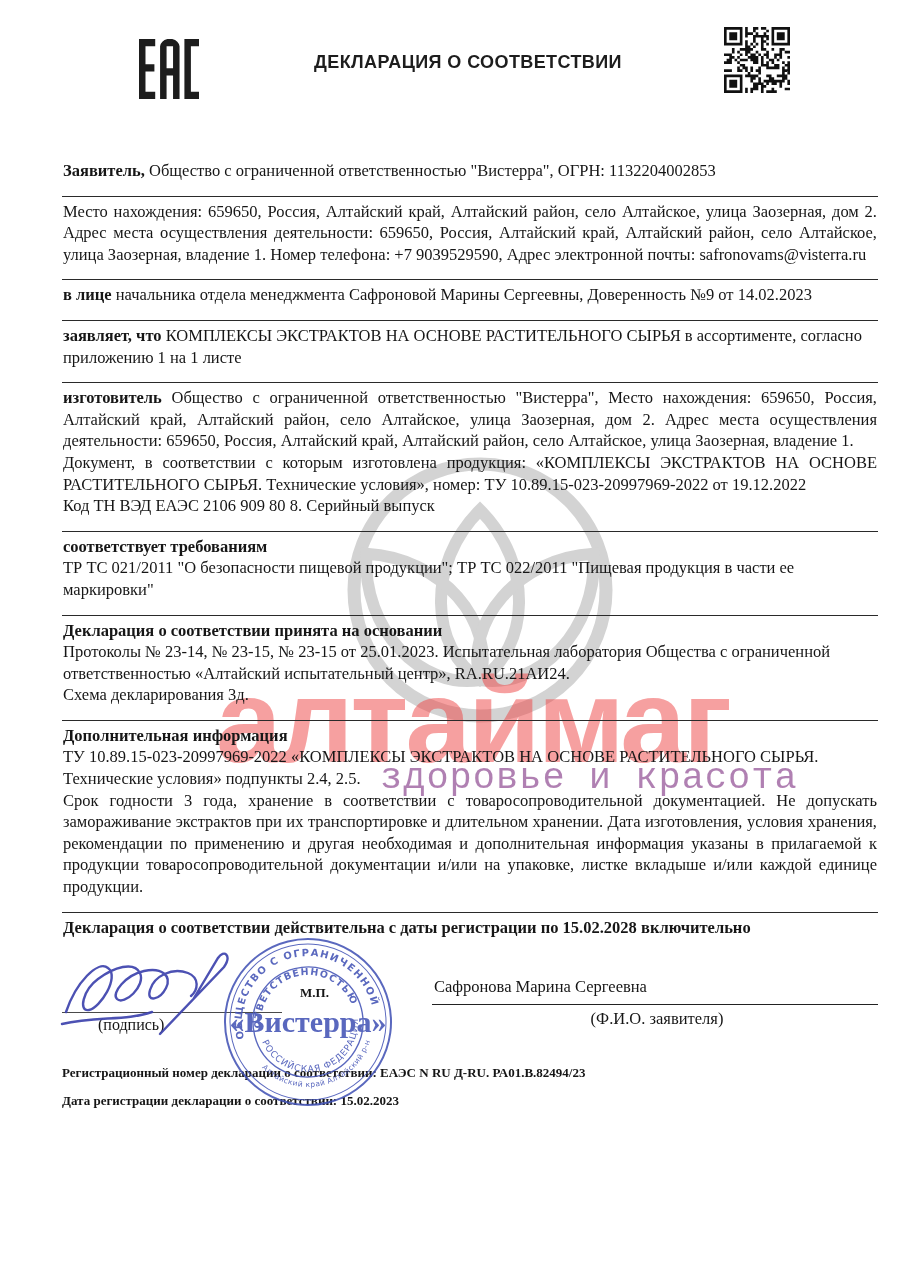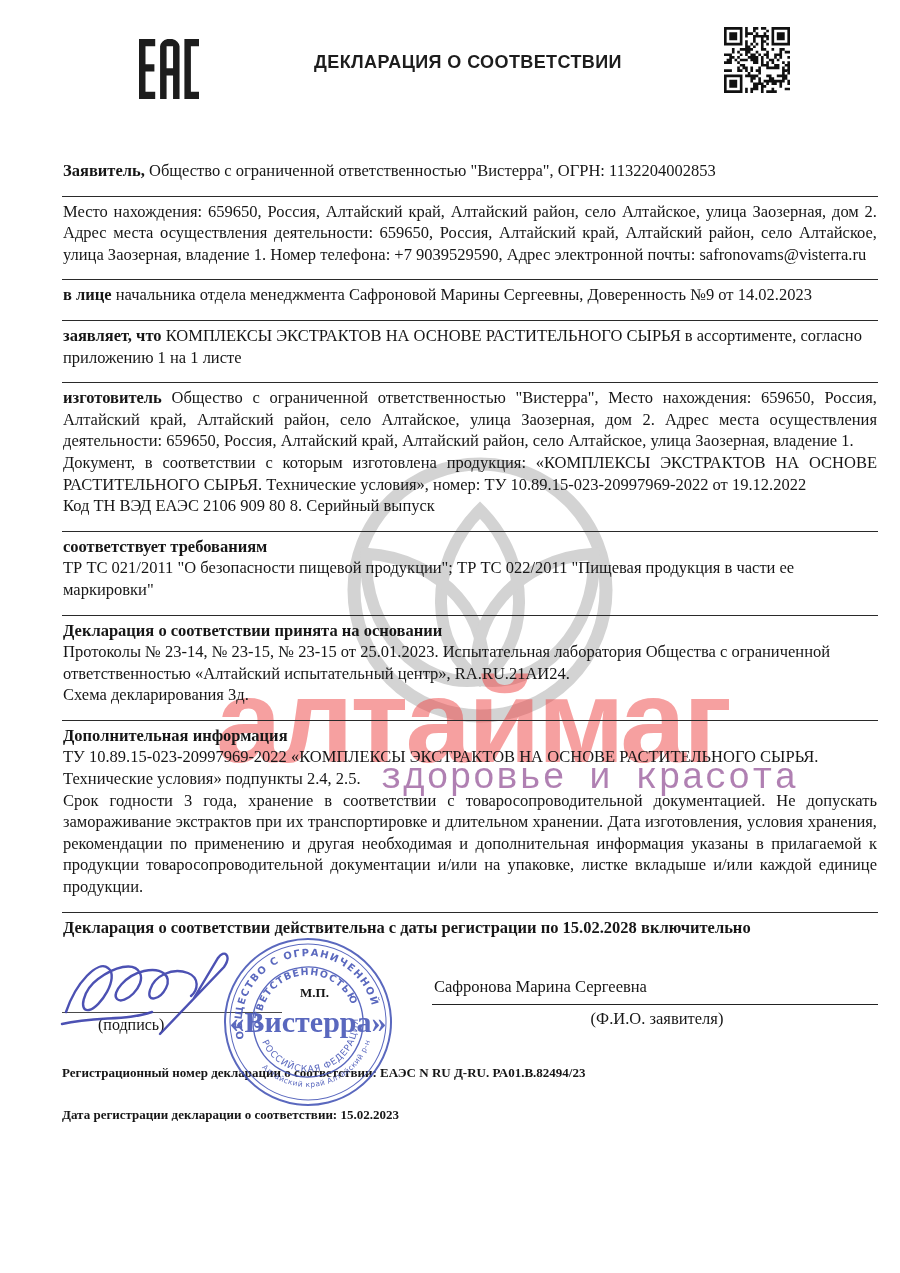--- a/index.html
+++ b/index.html
@@ -36,21 +36,21 @@
   .sig-line{position:absolute;left:0;top:58px;width:220px;border-top:1.5px solid #4a4a4a;}
   .sig-caption{position:absolute;left:36px;top:60px;font-size:16px;}
   .mp{position:absolute;left:238px;top:28px;font-size:13px;font-weight:bold;}
   .stamp{position:absolute;left:160px;top:-18px;z-index:2;opacity:.88;}
   .stamp-name{font-family:"Liberation Serif",serif;font-weight:700;font-size:30px;fill:#4454b6;}
   .fio-name{position:absolute;left:372px;top:22px;width:446px;text-align:left;font-size:16.5px;}
   .fio-line{position:absolute;left:370px;top:50px;width:446px;border-top:1.5px solid #222;}
   .fio-caption{position:absolute;left:372px;top:54px;width:446px;text-align:center;font-size:16.5px;}
   
   .footer-line{margin:8px 0 0 0;font-weight:700;font-size:13px;}
-  .footer-line.second{margin-top:20px;}
+  .footer-line.second{margin-top:6px;}
 </style>
 </head>
 <body>
 
 <div class="page">
 
   <svg class="wm wm-logo" width="276" height="276" viewBox="0 0 276 276">
     <g fill="none" stroke="#6f6f6f" stroke-width="13">
       <circle cx="138" cy="138" r="126"></circle>
       <g stroke-width="12">

